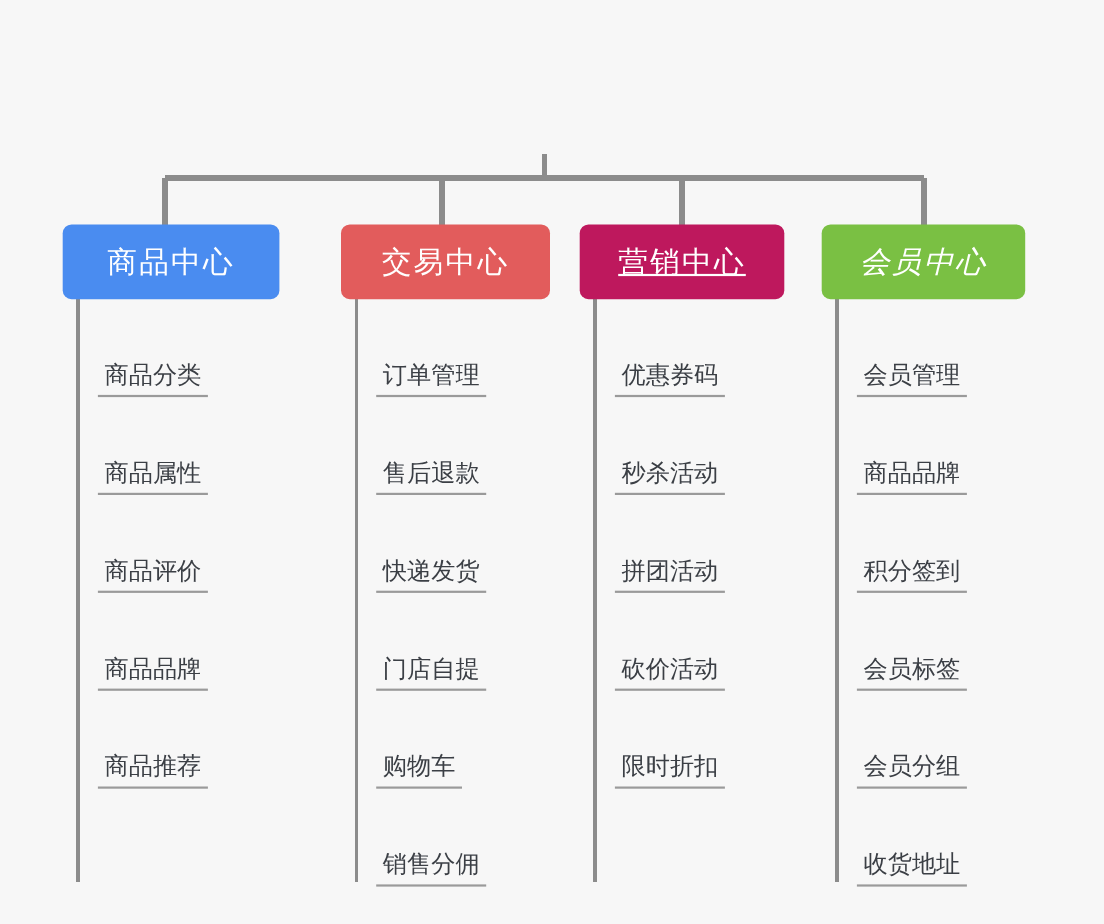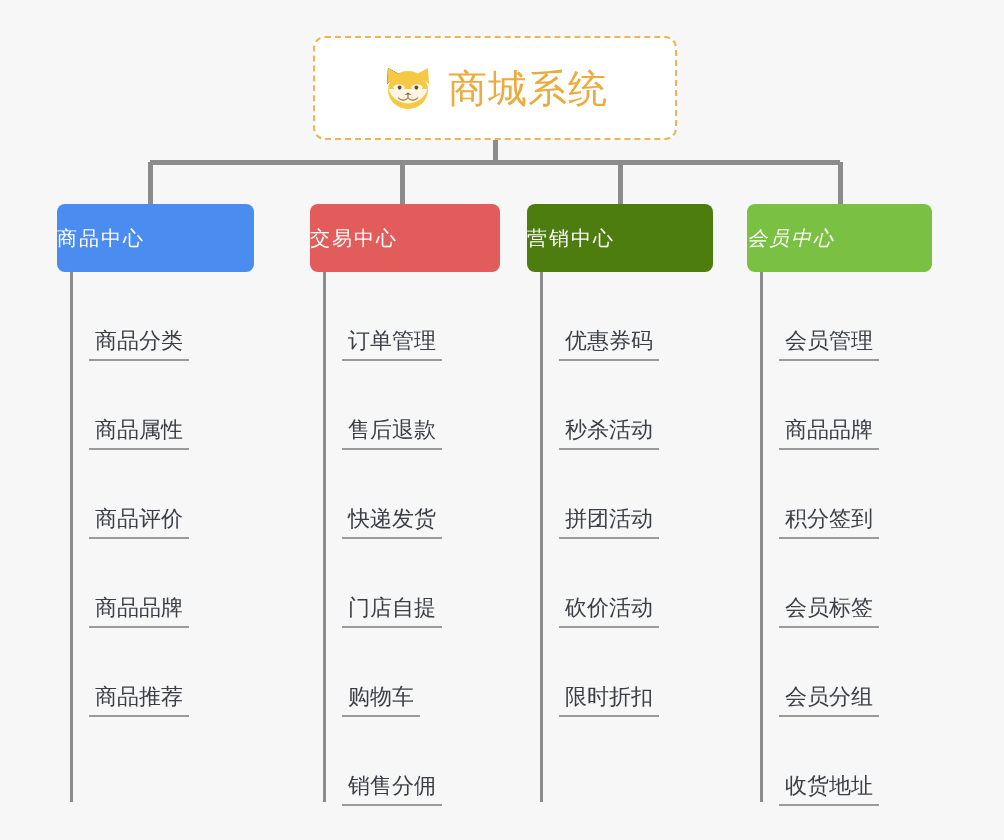--- a/index.html
+++ b/index.html
@@ -67,22 +67,23 @@
   .branch {
     position: absolute;
     top: 204px;
   }
 
   .branch-header {
     height: 68px;
     border-radius: 8px;
     display: flex;
     align-items: center;
+    justify-content: center;
     color: #ffffff;
-    font-size: 20px;
+    font-size: 27px;
     letter-spacing: 2px;
     white-space: nowrap;
   }
 
   .leaf-list {
     position: relative;
     margin-top: 0;
     padding-top: 0;
   }
 
@@ -123,42 +124,20 @@
     </g>
     <g stroke="#8c8c8c" stroke-width="3" fill="none" shape-rendering="crispEdges">
 
       <line x1="71" y1="272" x2="71" y2="802"></line>
       <line x1="324" y1="272" x2="324" y2="802"></line>
       <line x1="541" y1="272" x2="541" y2="802"></line>
       <line x1="761" y1="272" x2="761" y2="802"></line>
     </g>
   </svg>
 
-  <div id="root-node">
-    <svg id="root-icon" viewBox="0 0 52 46" xmlns="http://www.w3.org/2000/svg">
-
-      <path d="M6 3 L5 19 L17 9 Z" fill="#f5c councillor"></path>
-      <path d="M6 3 L5 19 L17 9 Z" fill="#f6c944"></path>
-      <path d="M46 3 L47 19 L35 9 Z" fill="#f6c944"></path>
-
-      <ellipse cx="26" cy="25" rx="20" ry="19" fill="#f6c944"></ellipse>
-
-      <path d="M6.6 24 a20 19 0 0 0 38.8 0 Z" fill="#fdf6e6"></path>
-
-      <ellipse cx="17" cy="22.5" rx="5.6" ry="3.2" fill="#fdf6e6"></ellipse>
-      <ellipse cx="35" cy="22.5" rx="5.6" ry="3.2" fill="#fdf6e6"></ellipse>
-      <ellipse cx="17.6" cy="22.6" rx="1.9" ry="2.1" fill="#6b4a1e"></ellipse>
-      <ellipse cx="34.4" cy="22.6" rx="1.9" ry="2.1" fill="#6b4a1e"></ellipse>
-
-      <path d="M26 27.5 l-3.4 2.3 h6.8 Z" fill="#8a6230"></path>
-
-      <path d="M26 30 v3 M26 33 q-5 4.5 -9.5 0 M26 33 q5 4.5 9.5 0" stroke="#b08a52" stroke-width="1.4" fill="none" stroke-linecap="round"></path>
-    </svg>
-    <span id="root-title">商城系统</span>
-  </div>
 
   <div class="branch" style="left:57px;width:197px;">
     <div class="branch-header" style="background:#4a8cf0;">
       <span>商品中心</span>
     </div>
     <div class="leaf-list">
       <div class="leaf-item">
           <span class="leaf-label">商品分类</span>
         </div>
       <div class="leaf-item">
@@ -196,21 +175,21 @@
       <div class="leaf-item">
           <span class="leaf-label">购物车</span>
         </div>
       <div class="leaf-item">
           <span class="leaf-label">销售分佣</span>
         </div>
     </div>
   </div>
 
   <div class="branch" style="left:527px;width:186px;">
-    <div class="branch-header" style="background:#4d7c0f;">
+    <div class="branch-header" style="background:#be185d;text-decoration:underline;">
       <span>营销中心</span>
     </div>
     <div class="leaf-list">
       <div class="leaf-item">
           <span class="leaf-label">优惠券码</span>
         </div>
       <div class="leaf-item">
           <span class="leaf-label">秒杀活动</span>
         </div>
       <div class="leaf-item">

